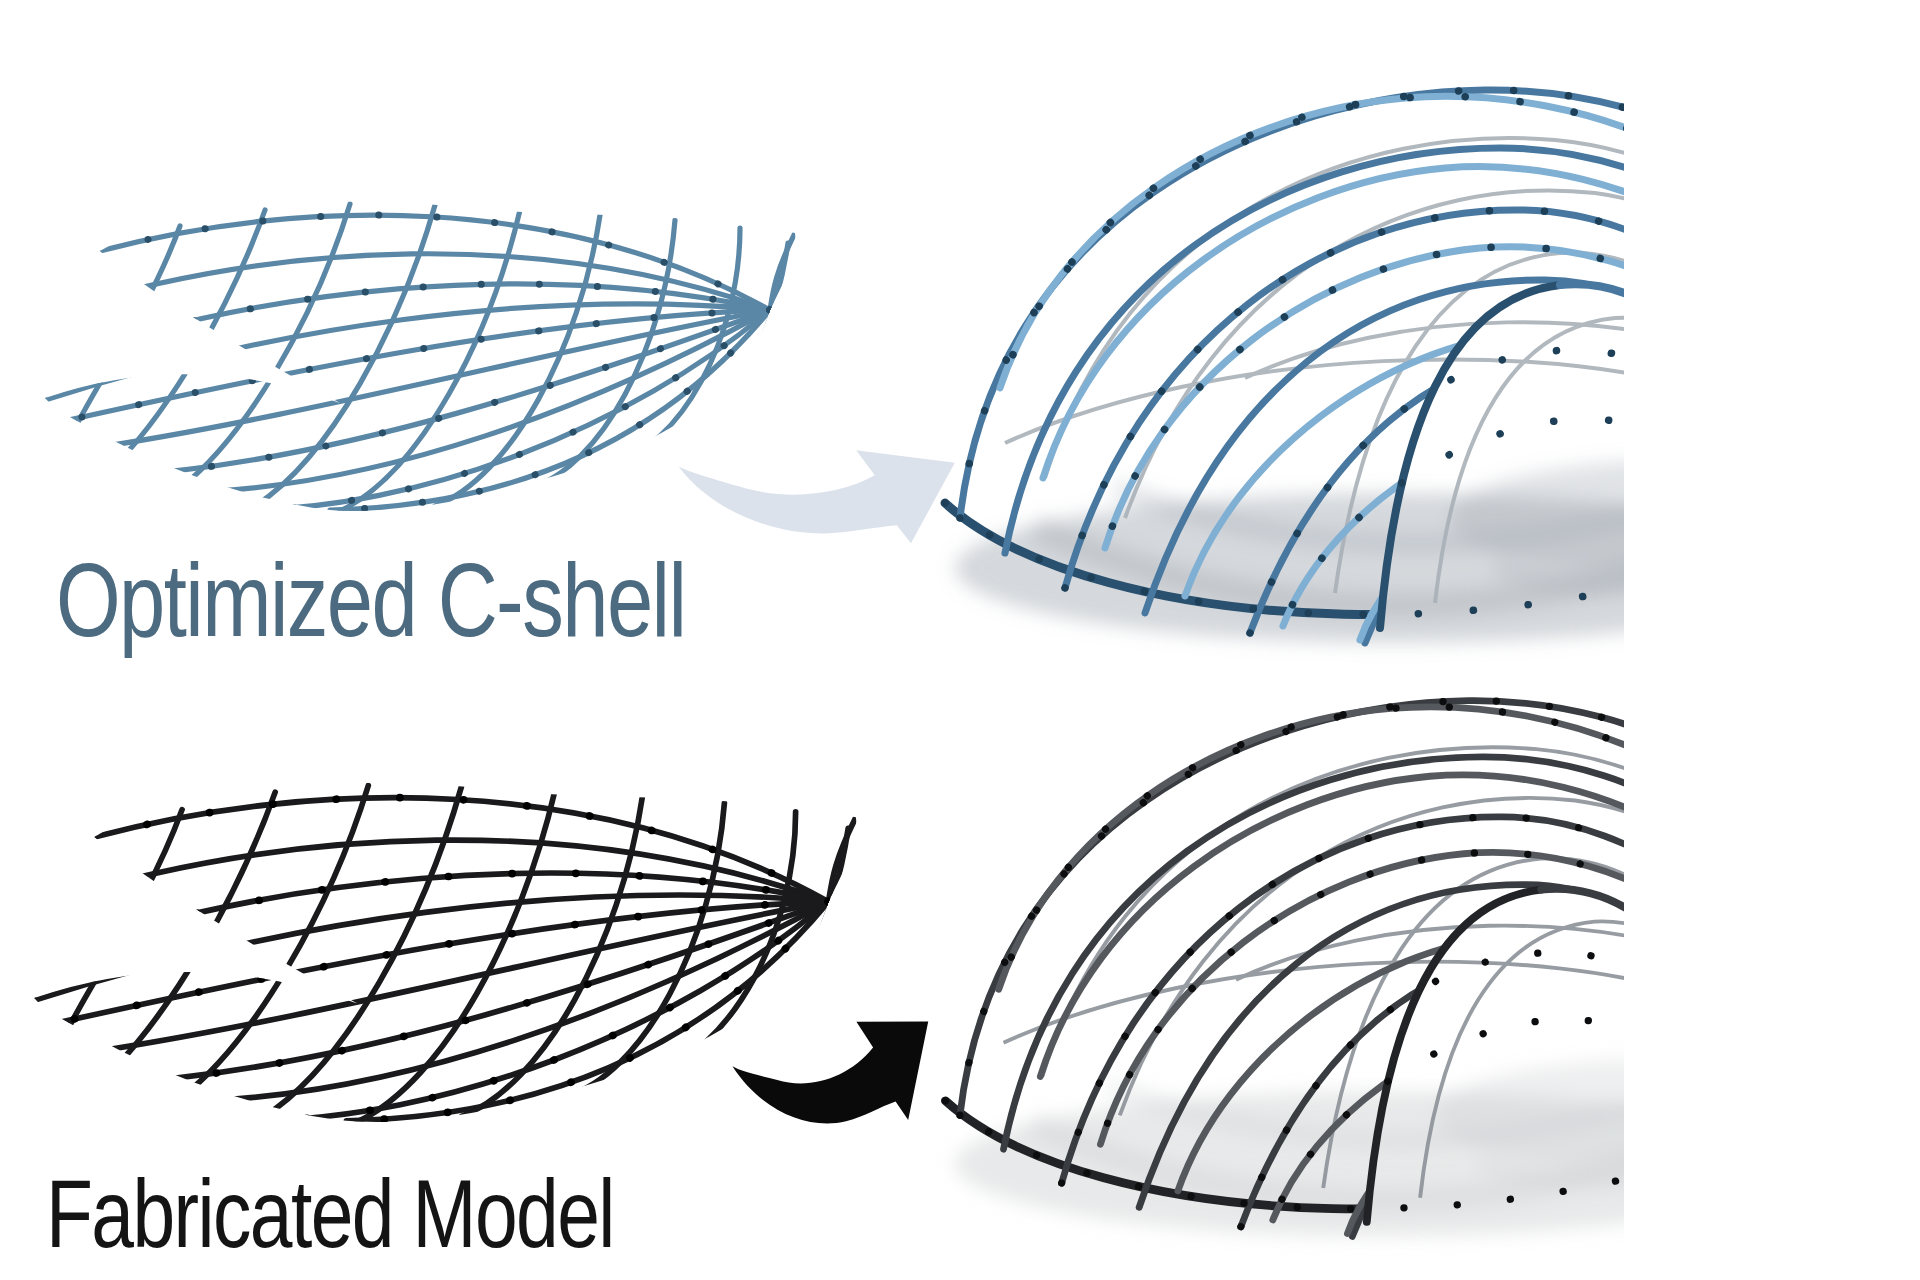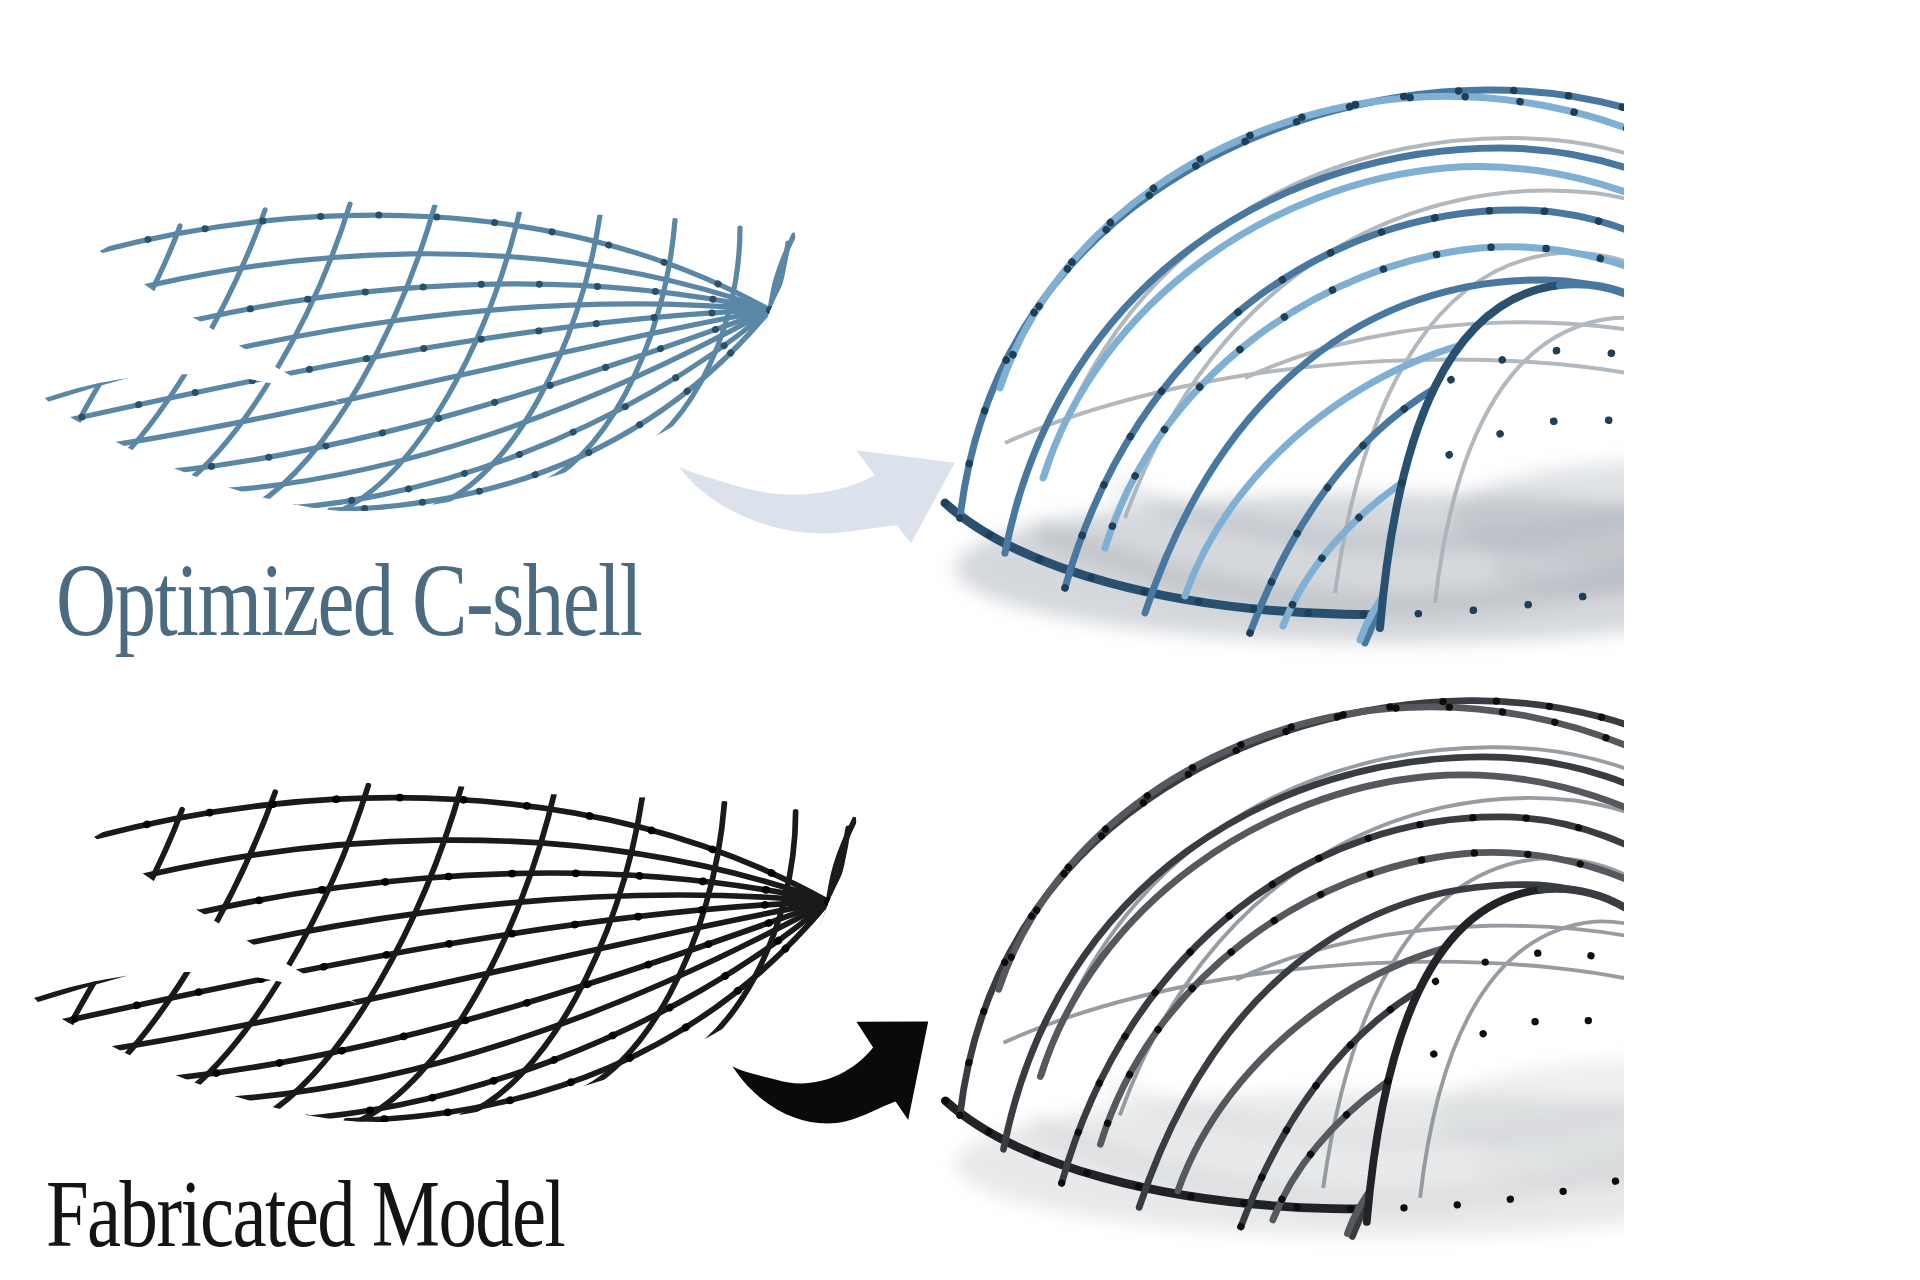--- a/index.html
+++ b/index.html
@@ -1,17 +1,17 @@
 <!DOCTYPE html>
 <html style="--background: #ffffff; --top-label: #4c6b80; --bottom-label: #141414; --blue-mesh: #5b87a6; --blue-mesh-joint: #2a4f68; --black-mesh: #1a1a1c; --black-mesh-joint: #000000; --blue-dome-main: #4878a0; --blue-dome-light: #7fb0d4; --blue-dome-dark: #29506e; --blue-dome-back: #a9b1b8; --blue-dome-joint: #1d3f58; --blue-dome-shadow: #9aa2ab; --photo-dome-main: #393c40; --photo-dome-light: #55595e; --photo-dome-dark: #212326; --photo-dome-back: #8c9298; --photo-dome-joint: #0c0d0e; --photo-dome-shadow: #c7cacd; --top-arrow: #dbe2eb; --bottom-arrow: #0a0a0a;"><head>
 <meta charset="utf-8">
 <style>
   html,body{margin:0;padding:0;background:var(--background,#fff);}
   .canvas{position:relative;width:1624px;height:1280px;overflow:hidden;background:var(--background,#fff);
-          font-family:Liberation Serif, serif;}
+          font-family:Liberation Sans, sans-serif;}
   .panel{position:absolute;display:block;}
   #defs-holder{position:absolute;width:0;height:0;overflow:hidden;}
 
   
   #mesh-blue{left:40px;top:188px;width:770px;height:345px;
              --m-stroke:var(--blue-mesh,#5b87a6);--m-dot:var(--blue-mesh-joint,#2a4f68);}
   #mesh-black{left:28px;top:768px;width:845px;height:378px;
              --m-stroke:var(--black-mesh,#1a1a1c);--m-dot:var(--black-mesh-joint,#000);}
 
   

